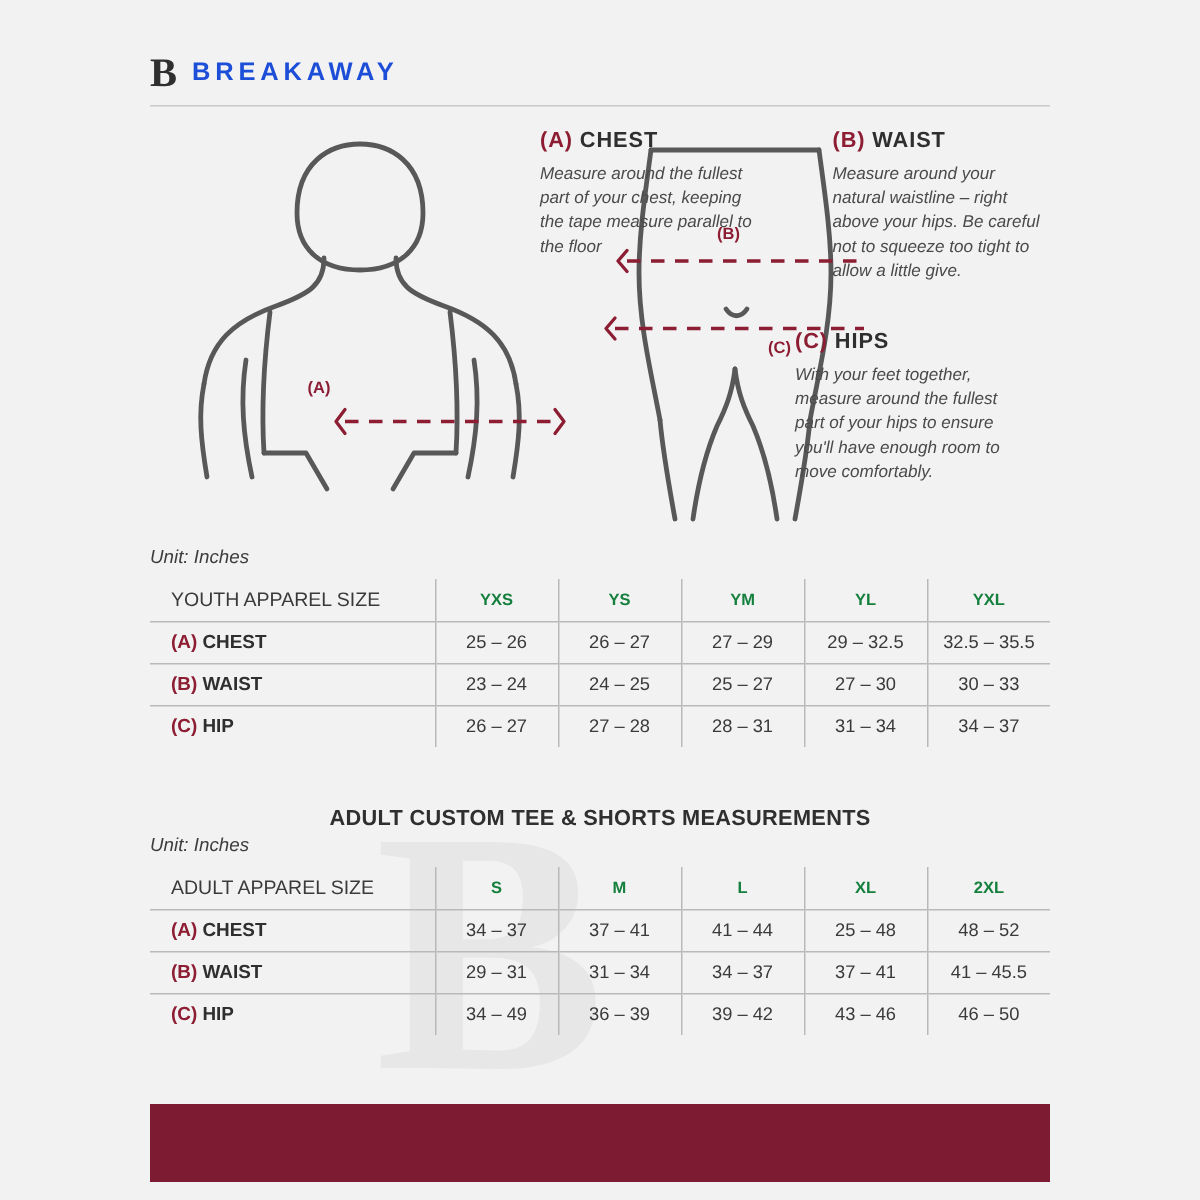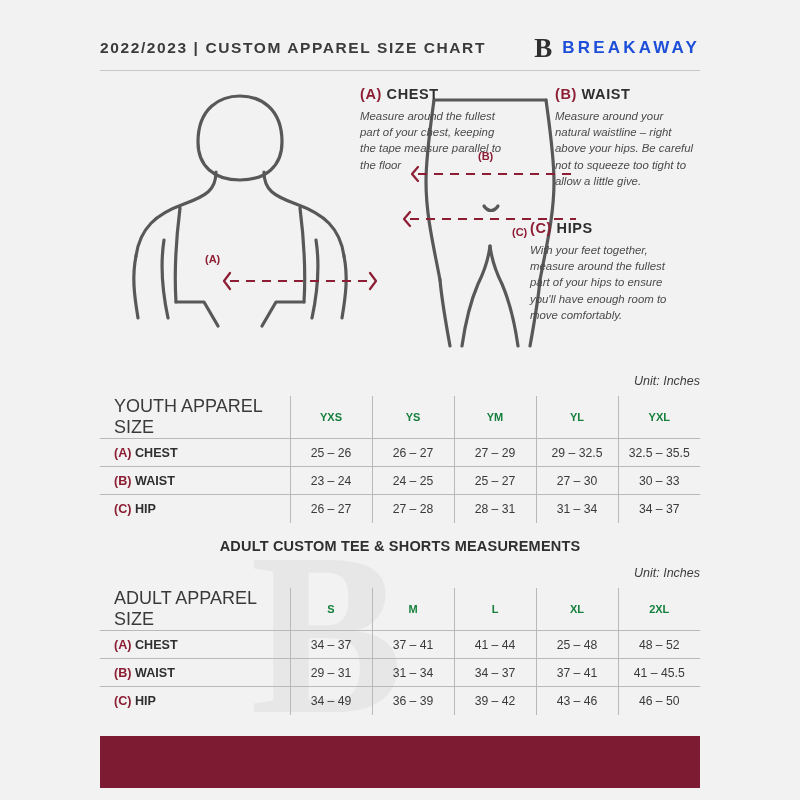--- a/index.html
+++ b/index.html
@@ -118,25 +118,25 @@
   .sec-youth { top: 362px; }
   .sec-adult { top: 538px; }
   .sec-title {
     text-align: center;
     font-size: 14.5px;
     font-weight: bold;
     color: #2f2f2f;
     letter-spacing: 0.2px;
   }
   .sec-unit {
-    text-align: right;
+    text-align: left;
     font-size: 12.5px;
     font-style: italic;
     color: #3d3d3d;
-    margin-top: 12px;
+    margin-top: 2px;
     margin-bottom: 8px;
   }
   table {
     width: 600px;
     border-collapse: collapse;
     table-layout: fixed;
   }
   th, td {
     border: 1px solid #b9b9b9;
     height: 28px;
@@ -146,21 +146,21 @@
     vertical-align: middle;
     padding: 0;
     background: transparent;
   }
   th.rowhead, td.rowhead {
     text-align: left;
     padding-left: 14px;
     font-weight: normal;
     width: 190px;
   }
-  th.rowhead { font-size: 18px; }
+  th.rowhead { font-size: 13px; }
   td.rowhead { font-weight: bold; font-size: 12.6px; color: #2f2f2f; }
   td.rowhead .tag { color: #8c1d33; }
   th.size { font-weight: bold; font-size: 11px; color: #15803d; }
   table tr:first-child th { border-top: none; }
   table tr th:first-child, table tr td:first-child { border-left: none; }
   table tr th:last-child, table tr td:last-child { border-right: none; }
   table tr:last-child td { border-bottom: none; }
 
   
   .footer-bar {
@@ -173,21 +173,20 @@
 </style>
 </head>
 <body>
 
 <div id="page">
   <div class="sheet"></div>
 
   <div class="watermark">B</div>
 
   <div class="header">
-    <div class="header-title">2022/2023  |  CUSTOM APPAREL SIZE CHART</div>
     <div class="brand">
       <div class="brand-mark">B</div>
       <div class="brand-name">BREAKAWAY</div>
     </div>
   </div>
   <div class="hr-top"></div>
 
   <div class="figures">
 
     <svg class="fig" style="left:20px; top:4px;" width="240" height="250" viewBox="0 0 240 250">

